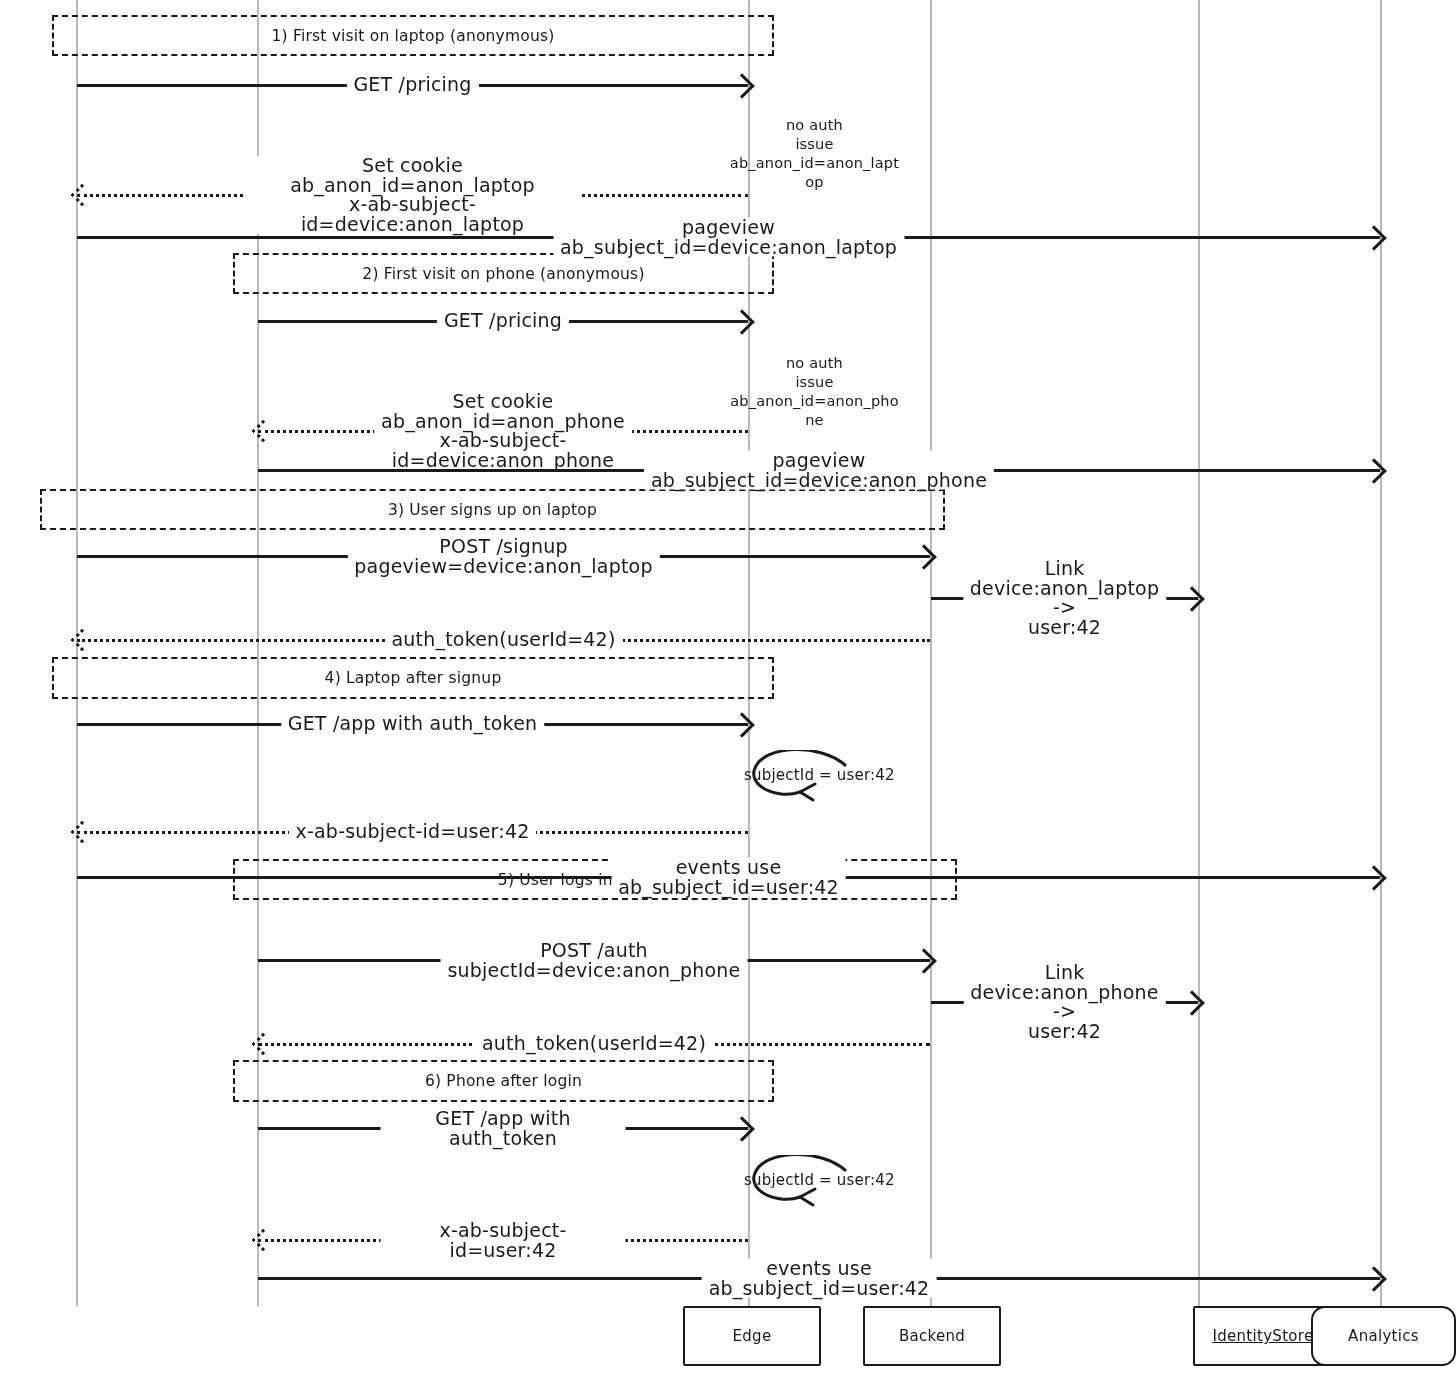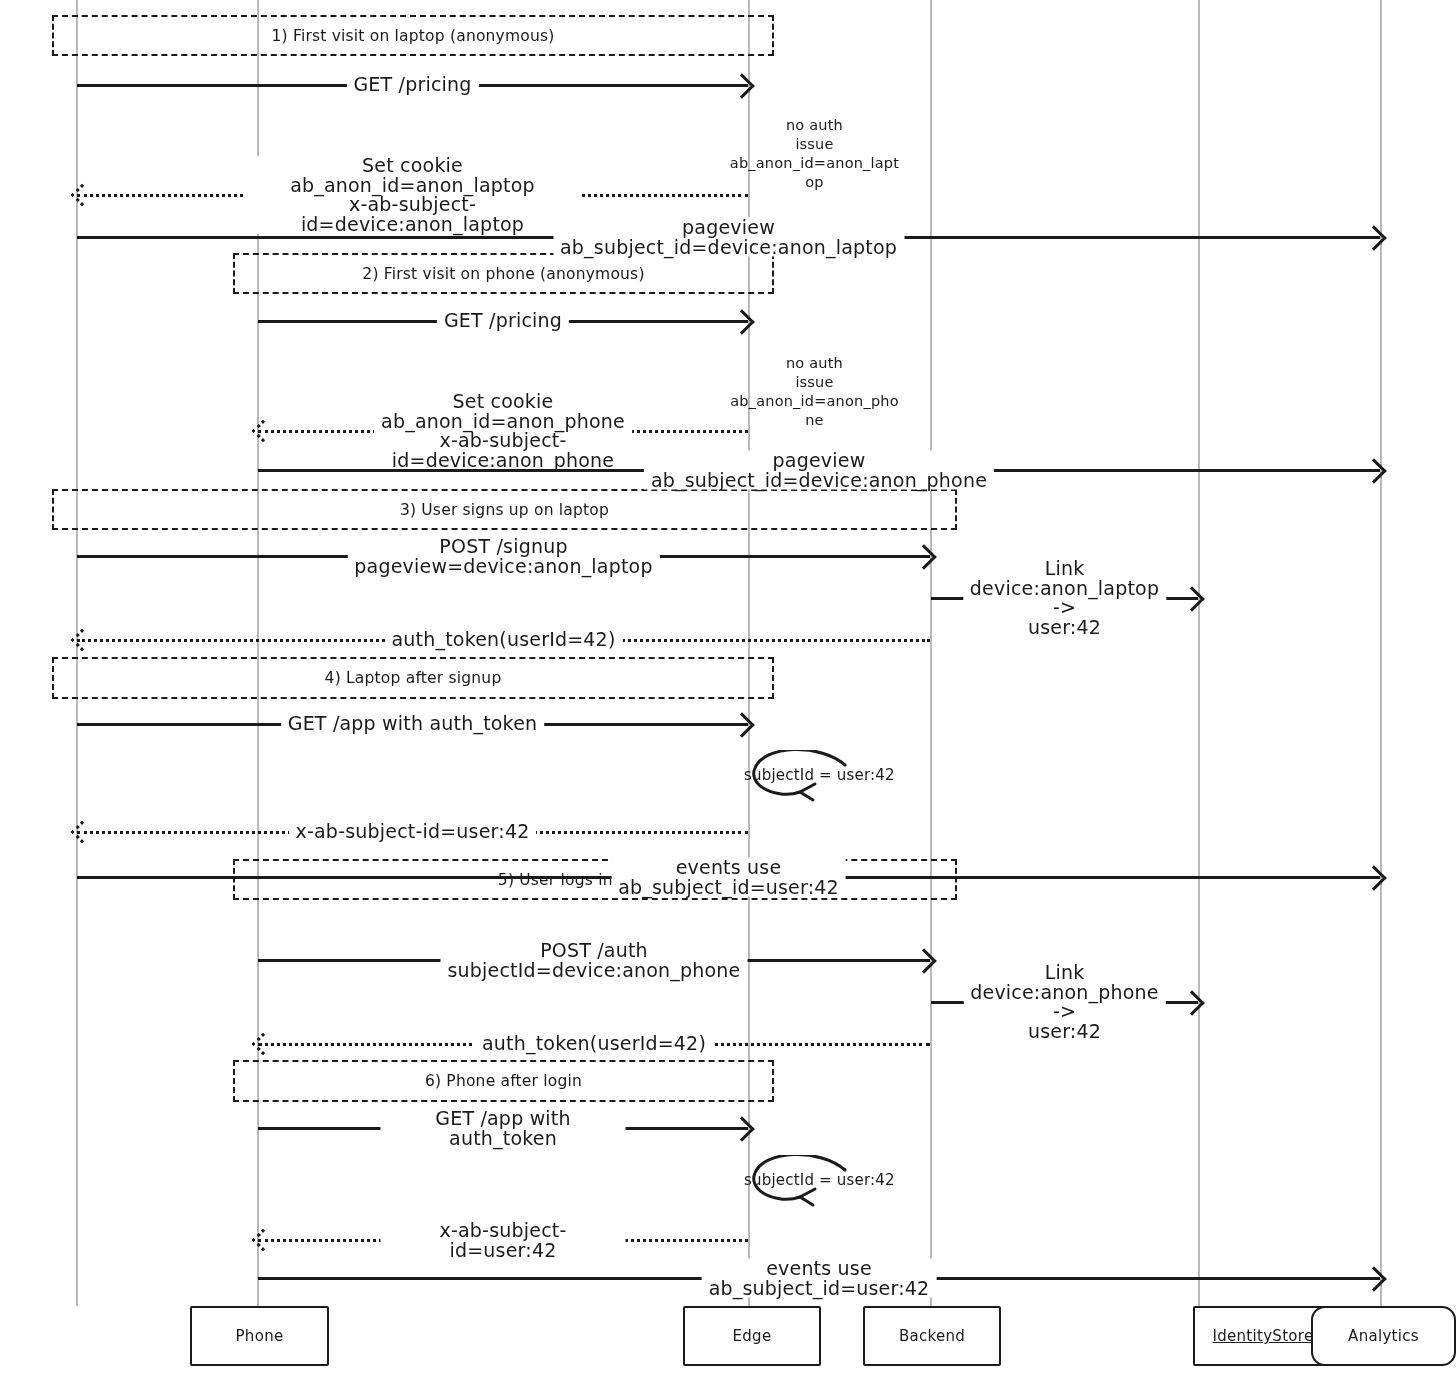--- a/index.html
+++ b/index.html
@@ -64,21 +64,21 @@
   <div class="lifeline" style="left:930px;"></div>
   <div class="lifeline" style="left:1198px;"></div>
   <div class="lifeline" style="left:1380px;"></div>
 
   <div class="section" style="left:52px;top:15px;width:718px;height:37px;">
     <span class="section-label">1) First visit on laptop (anonymous)</span>
   </div>
   <div class="section" style="left:233px;top:253px;width:537px;height:37px;">
     <span class="section-label">2) First visit on phone (anonymous)</span>
   </div>
-  <div class="section" style="left:52px;top:489px;width:901px;height:37px;">
+  <div class="section" style="left:40px;top:489px;width:901px;height:37px;">
     <span class="section-label">3) User signs up on laptop</span>
   </div>
   <div class="section" style="left:52px;top:657px;width:718px;height:38px;">
     <span class="section-label">4) Laptop after signup</span>
   </div>
   <div class="section" style="left:233px;top:859px;width:720px;height:37px;">
     <span class="section-label">5) User logs in on phone</span>
   </div>
   <div class="section" style="left:233px;top:1060px;width:537px;height:38px;">
     <span class="section-label">6) Phone after login</span>
@@ -225,23 +225,20 @@
     <div class="mlabel">x-ab-subject-id=user:42</div>
   </div>
 
   <div class="msg" style="left:258px;top:1278px;width:1122px;">
     <div class="line"></div>
     <span class="head-r"></span>
     <div class="mlabel">events use
 ab_subject_id=user:42</div>
   </div>
 
-  <div class="actor" style="left:190px;width:135px;">
-    <span>Phone</span>
-  </div>
   <div class="actor" style="left:683px;width:134px;">
     <span>Edge</span>
   </div>
   <div class="actor" style="left:863px;width:134px;">
     <span>Backend</span>
   </div>
   <div class="actor" style="left:1193px;width:136px;text-decoration:underline;">
     <span>IdentityStore</span>
   </div>
   <div class="actor" style="left:1311px;width:141px;border-radius:14px;">

